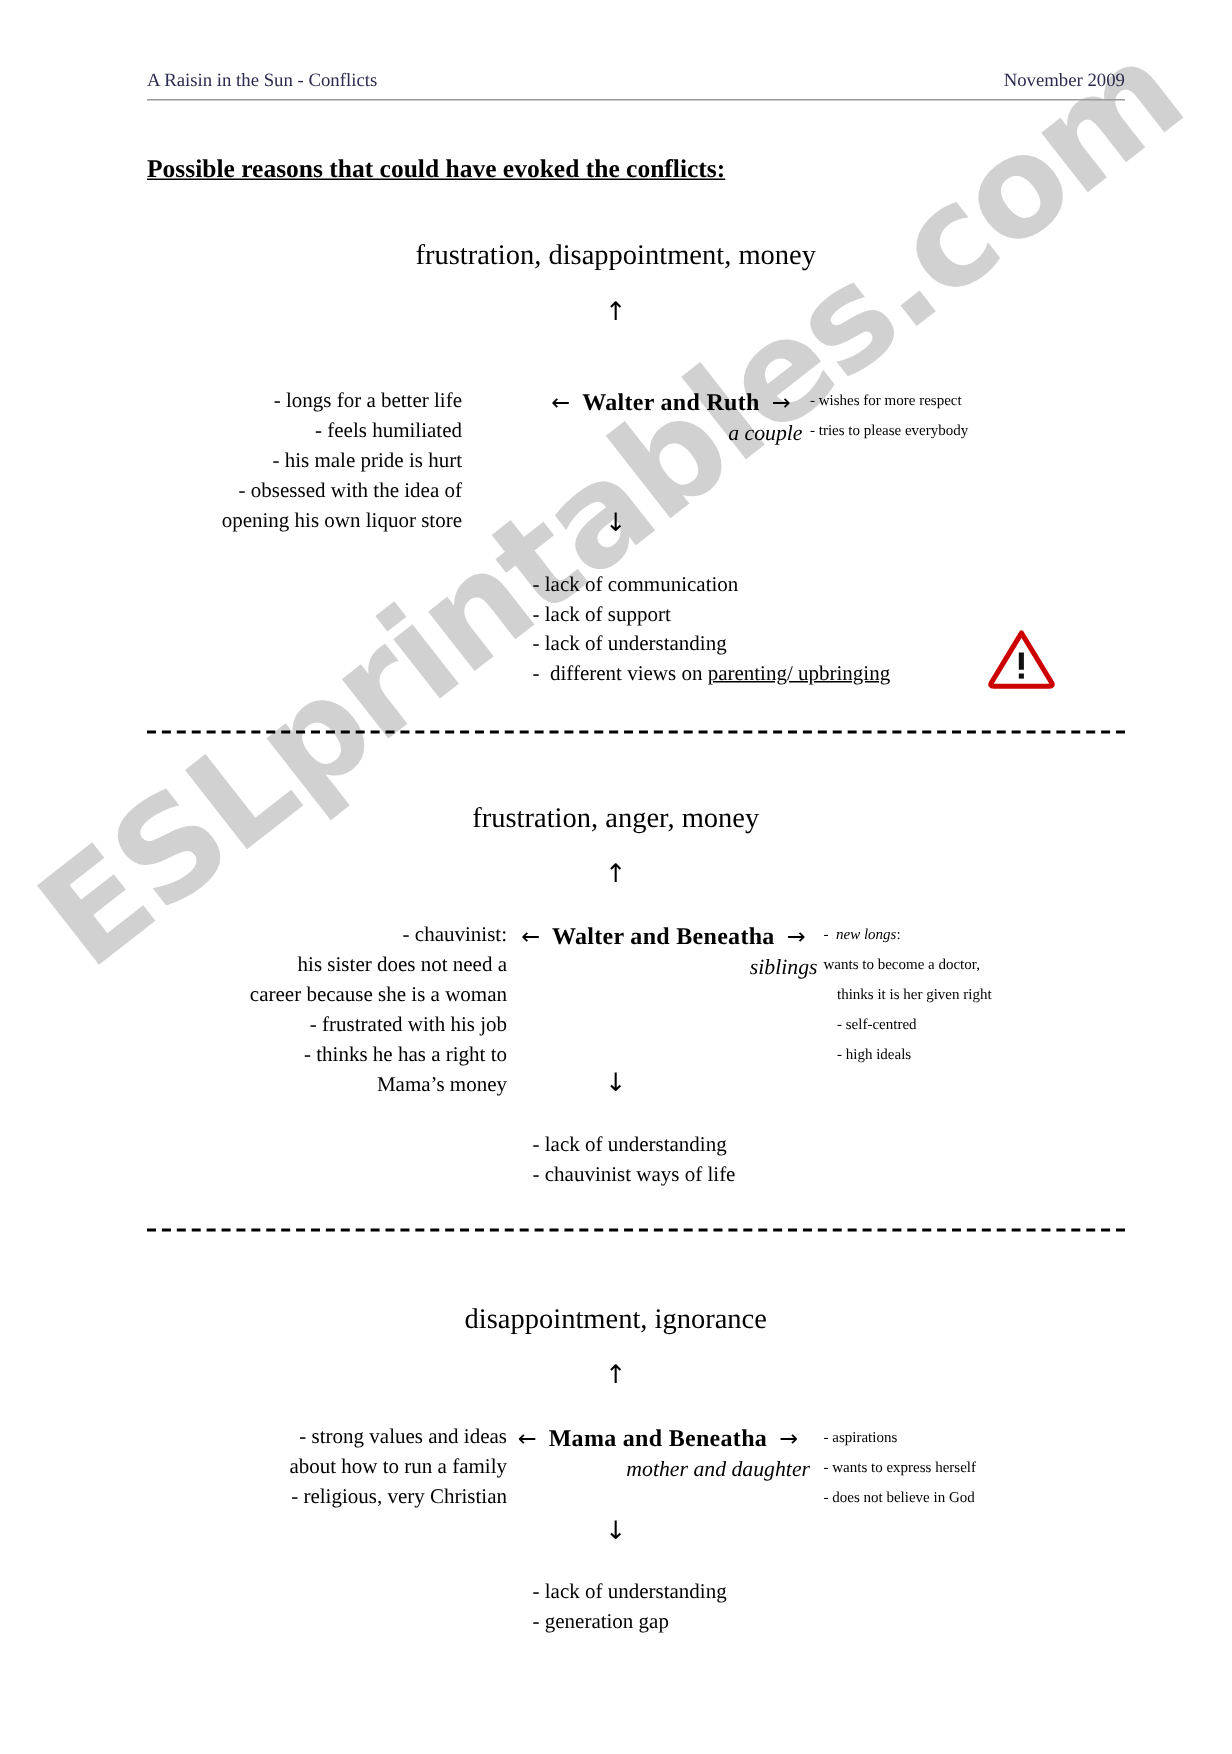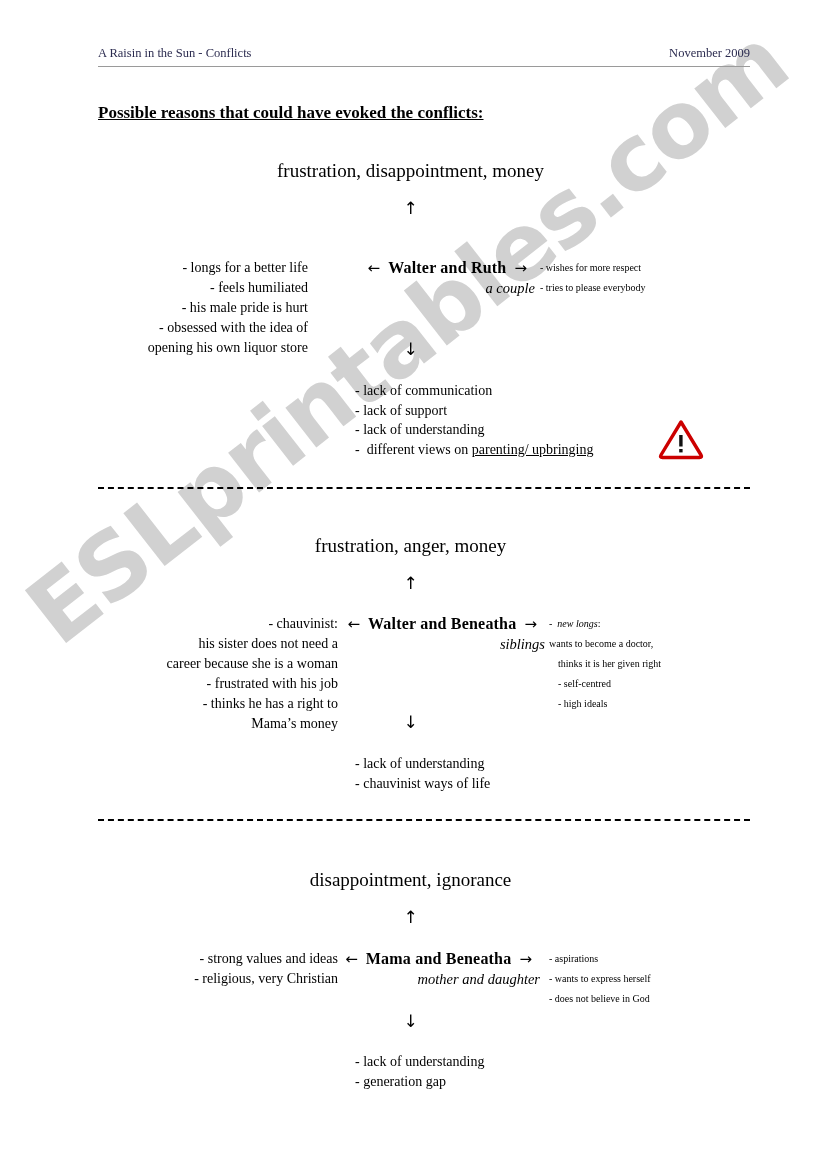--- a/index.html
+++ b/index.html
@@ -313,20 +313,21 @@
     <div class="causes" style="top:869px;">
       <span class="causes-inner">disappointment, ignorance</span>
     </div>
 
     <div class="arrow-up" style="top:909px;">↑</div>
 
     <div class="pair-row" style="top:949px;">
 
       <div class="col-left" style="width:240px;">
         <div>-  strong values and ideas</div>
+        <div>about how to run a family</div>
         <div>-  religious, very Christian</div>
       </div>
 
       <div class="col-center" style="left:285px;width:255px;">
         <span class="pair-title-line">
           <span class="pair-arrow">←</span><span class="pair-title">Mama and Beneatha</span><span class="pair-arrow">→</span>
         </span>
         <span class="pair-sub">mother and daughter</span>
       </div>
 

